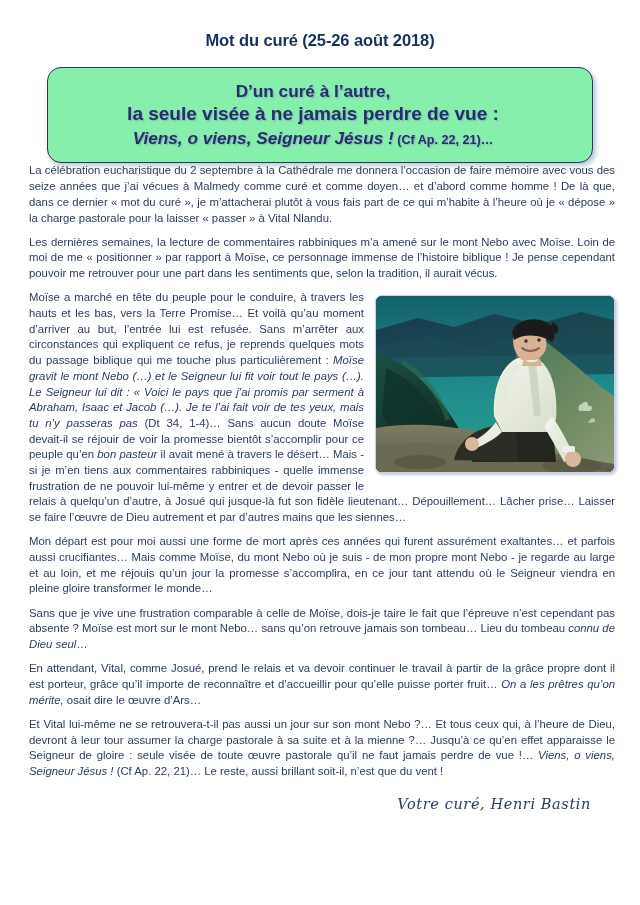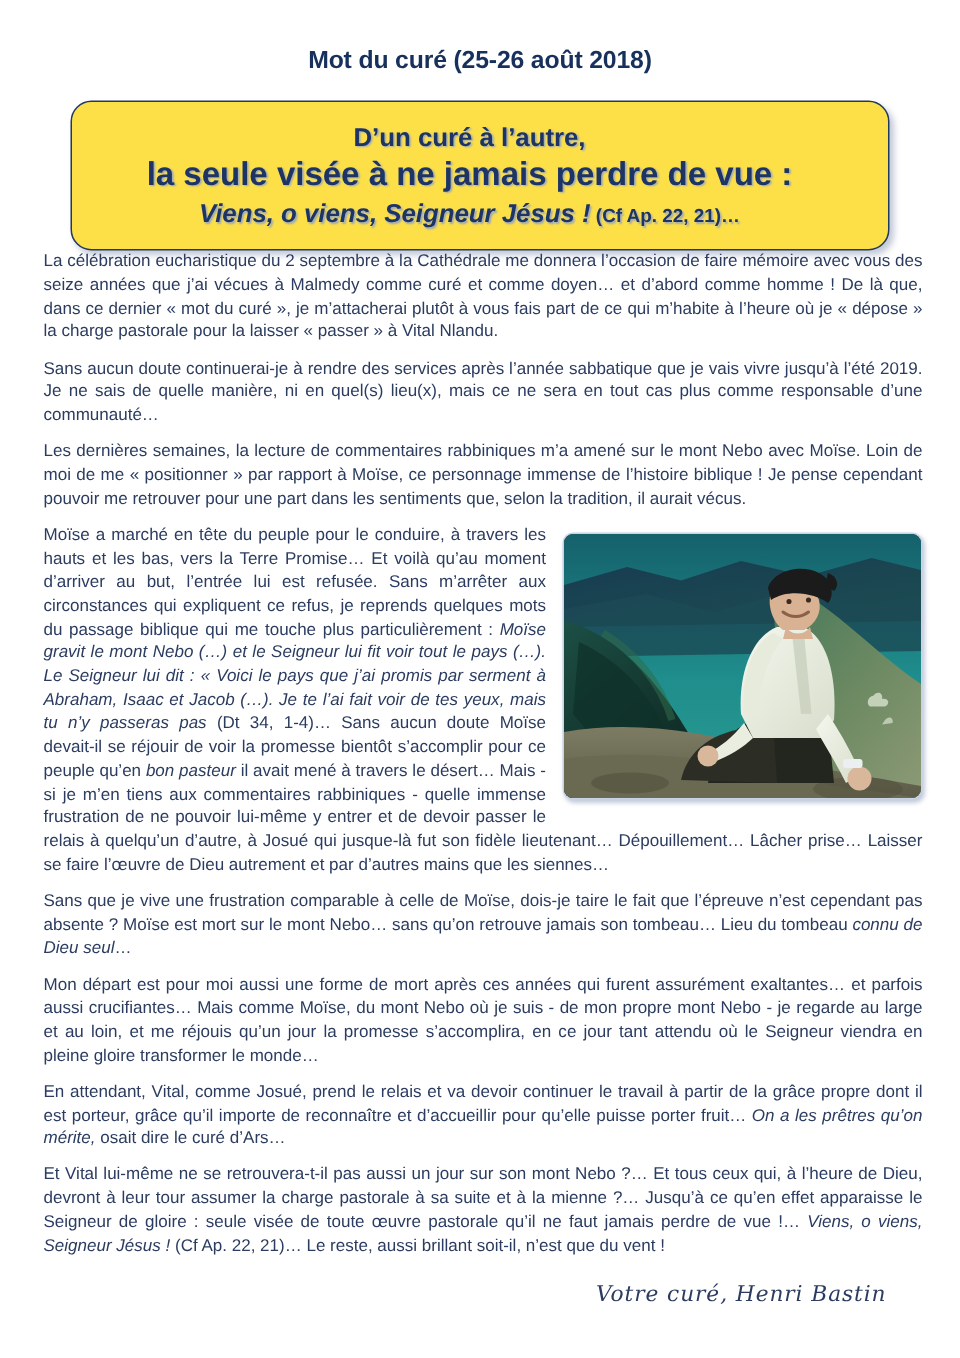--- a/index.html
+++ b/index.html
@@ -35,35 +35,35 @@
     padding-top: 31px;
   }
 
   
   .banner-wrap {
     margin: 17px 47px 0 47px;
   }
   .banner {
     border: 1.3px solid #23395e;
     border-radius: 14px;
-    background: #fde047;
+    background: #86efac;
     box-shadow: 2.5px 3px 4px rgba(80,100,140,0.35);
     padding: 12px 14px 13px 0;
     text-align: center;
     line-height: 1.30;
   }
   .banner-line {
     font-weight: bold;
     color: #1d3464;
     font-size: 17.5px;
     text-shadow: 1.1px 1.1px 1.3px rgba(150,165,195,0.95);
     white-space: nowrap;
   }
   .banner-line.l1 { font-size: 17.2px; }
-  .banner-line.l2 { font-size: 22px; }
+  .banner-line.l2 { font-size: 19px; }
   .banner-line.l3 { font-size: 17.2px; font-style: italic; }
   .banner-ref {
     font-style: normal;
     font-weight: bold;
     font-size: 12.6px;
     text-align: right;
   }
 
   
   .body-text {
@@ -122,21 +122,20 @@
       <div class="banner-line l2">la seule visée à ne jamais perdre de vue :</div>
       <div class="banner-line l3"><span>Viens, o viens, Seigneur Jésus !</span><span class="banner-ref"> (Cf Ap. 22, 21)…</span></div>
     </div>
   </div>
 
   <div class="body-text">
 
 
     <p>La célébration eucharistique du 2 septembre à la Cathédrale me donnera l’occasion de faire mémoire avec vous des seize années que j’ai vécues à Malmedy comme curé et comme doyen… et d’abord comme homme ! De là que, dans ce dernier « mot du curé », je m’attacherai plutôt à vous fais part de ce qui m’habite à l’heure où je « dépose » la charge pastorale pour la laisser « passer » à Vital Nlandu.</p>
 
-    <p>Sans aucun doute continuerai-je à rendre des services après l’année sabbatique que je vais vivre jusqu’à l’été 2019. Je ne sais de quelle manière, ni en quel(s) lieu(x), mais ce ne sera en tout cas plus comme responsable d’une communauté…</p>
 
     <p>Les dernières semaines, la lecture de commentaires rabbiniques m’a amené sur le mont Nebo avec Moïse. Loin de moi de me « positionner » par rapport à Moïse, ce personnage immense de l’histoire biblique ! Je pense cependant pouvoir me retrouver pour une part dans les sentiments que, selon la tradition, il aurait vécus.</p>
 
     <div class="photo">
       <svg viewBox="0 0 238 176" preserveAspectRatio="none">
         <defs>
           <linearGradient id="sky" x1="0" y1="0" x2="0" y2="1">
             <stad></stad>
             <stop offset="0%" stop-color="#15616b"></stop>
             <stop offset="55%" stop-color="#1f8e8c"></stop>
@@ -198,24 +197,24 @@
           <path d="M148 62 C152 68 160 68 164 62 L166 70 L146 70 Z" fill="#d9b193"></path>
         </g>
 
         <path d="M206 108 c3 -4 7 -2 6 2 c4 -1 6 3 2 5 l-10 0 c-3 -2 -1 -7 2 -7 Z" fill="#d7e2cd" opacity="0.8"></path>
         <path d="M214 124 c2 -3 6 -2 5 2 l-7 1 Z" fill="#d7e2cd" opacity="0.7"></path>
       </svg>
     </div>
 
     <p><span>Moïse a marché en tête du peuple pour le conduire, à travers les hauts et les bas, vers la Terre Promise… Et voilà qu’au moment d’arriver au but, l’entrée lui est refusée. Sans m’arrêter aux circonstances qui expliquent ce refus, je reprends quelques mots du passage biblique qui me touche plus particulièrement : </span><em>Moïse gravit le mont Nebo (…) et le Seigneur lui fit voir tout le pays (…). Le Seigneur lui dit : « Voici le pays que j’ai promis  par serment à Abraham, Isaac et Jacob (…). Je te l’ai fait voir de tes yeux, mais tu n’y passeras pas</em><span> (Dt 34, 1-4)… Sans aucun doute Moïse devait-il se réjouir de voir la promesse bientôt s’accomplir pour ce peuple qu’en </span><em>bon pasteur</em><span> il avait mené à travers le désert… Mais - si je m’en tiens aux commentaires rabbiniques - quelle immense frustration de ne pouvoir lui-même y entrer et de devoir passer le relais à quelqu’un d’autre, à Josué qui jusque-là fut son fidèle lieutenant… Dépouillement… Lâcher prise… Laisser se faire l’œuvre de Dieu autrement et par d’autres mains que les siennes…</span></p>
 
+    <p>Mon départ est pour moi aussi une forme de mort après ces années qui furent assurément exaltantes… et parfois aussi crucifiantes… Mais comme Moïse, du mont Nebo où je suis - de mon propre mont Nebo - je regarde au large et au loin, et me réjouis qu’un jour la promesse s’accomplira, en ce jour tant attendu où le Seigneur viendra en pleine gloire transformer le monde…</p>
+
     <p><span>Sans que je vive une frustration comparable à celle de Moïse, dois-je taire le fait que l’épreuve n’est cependant pas absente ? Moïse est mort sur le mont Nebo… sans qu’on retrouve jamais son tombeau… Lieu du tombeau </span><em>connu de Dieu seul</em><span>…</span></p>
 
-    <p>Mon départ est pour moi aussi une forme de mort après ces années qui furent assurément exaltantes… et parfois aussi crucifiantes… Mais comme Moïse, du mont Nebo où je suis - de mon propre mont Nebo - je regarde au large et au loin, et me réjouis qu’un jour la promesse s’accomplira, en ce jour tant attendu où le Seigneur viendra en pleine gloire transformer le monde…</p>
-
-    <p><span>En attendant, Vital, comme Josué, prend le relais et va devoir continuer le travail à partir de la grâce propre dont il est porteur, grâce qu’il importe de reconnaître et d’accueillir pour qu’elle puisse porter fruit… </span><em>On a les prêtres qu’on mérite,</em><span> osait dire le curé d’Ars…</span></p>
+    <p><span>En attendant, Vital, comme Josué, prend le relais et va devoir continuer le travail à partir de la grâce propre dont il est porteur, grâce qu’il importe de reconnaître et d’accueillir pour qu’elle puisse porter fruit… </span><em>On a les prêtres qu’on mérite,</em><span> osait dire le œuvre d’Ars…</span></p>
 
     <p><span>Et Vital lui-même ne se retrouvera-t-il pas aussi un jour sur son mont Nebo ?… Et tous ceux qui, à l’heure de Dieu, devront à leur tour assumer la charge pastorale à sa suite et à la mienne ?… Jusqu’à ce qu’en effet apparaisse le Seigneur de gloire : seule visée de toute œuvre pastorale qu’il ne faut jamais perdre de vue !… </span><em>Viens, o viens, Seigneur Jésus !</em><span> (Cf Ap. 22, 21)… Le reste, aussi brillant soit-il, n’est que du vent !</span></p>
 
     <div class="signature">Votre curé, Henri Bastin</div>
 
   </div>
 </div>
 
 </body></html>

